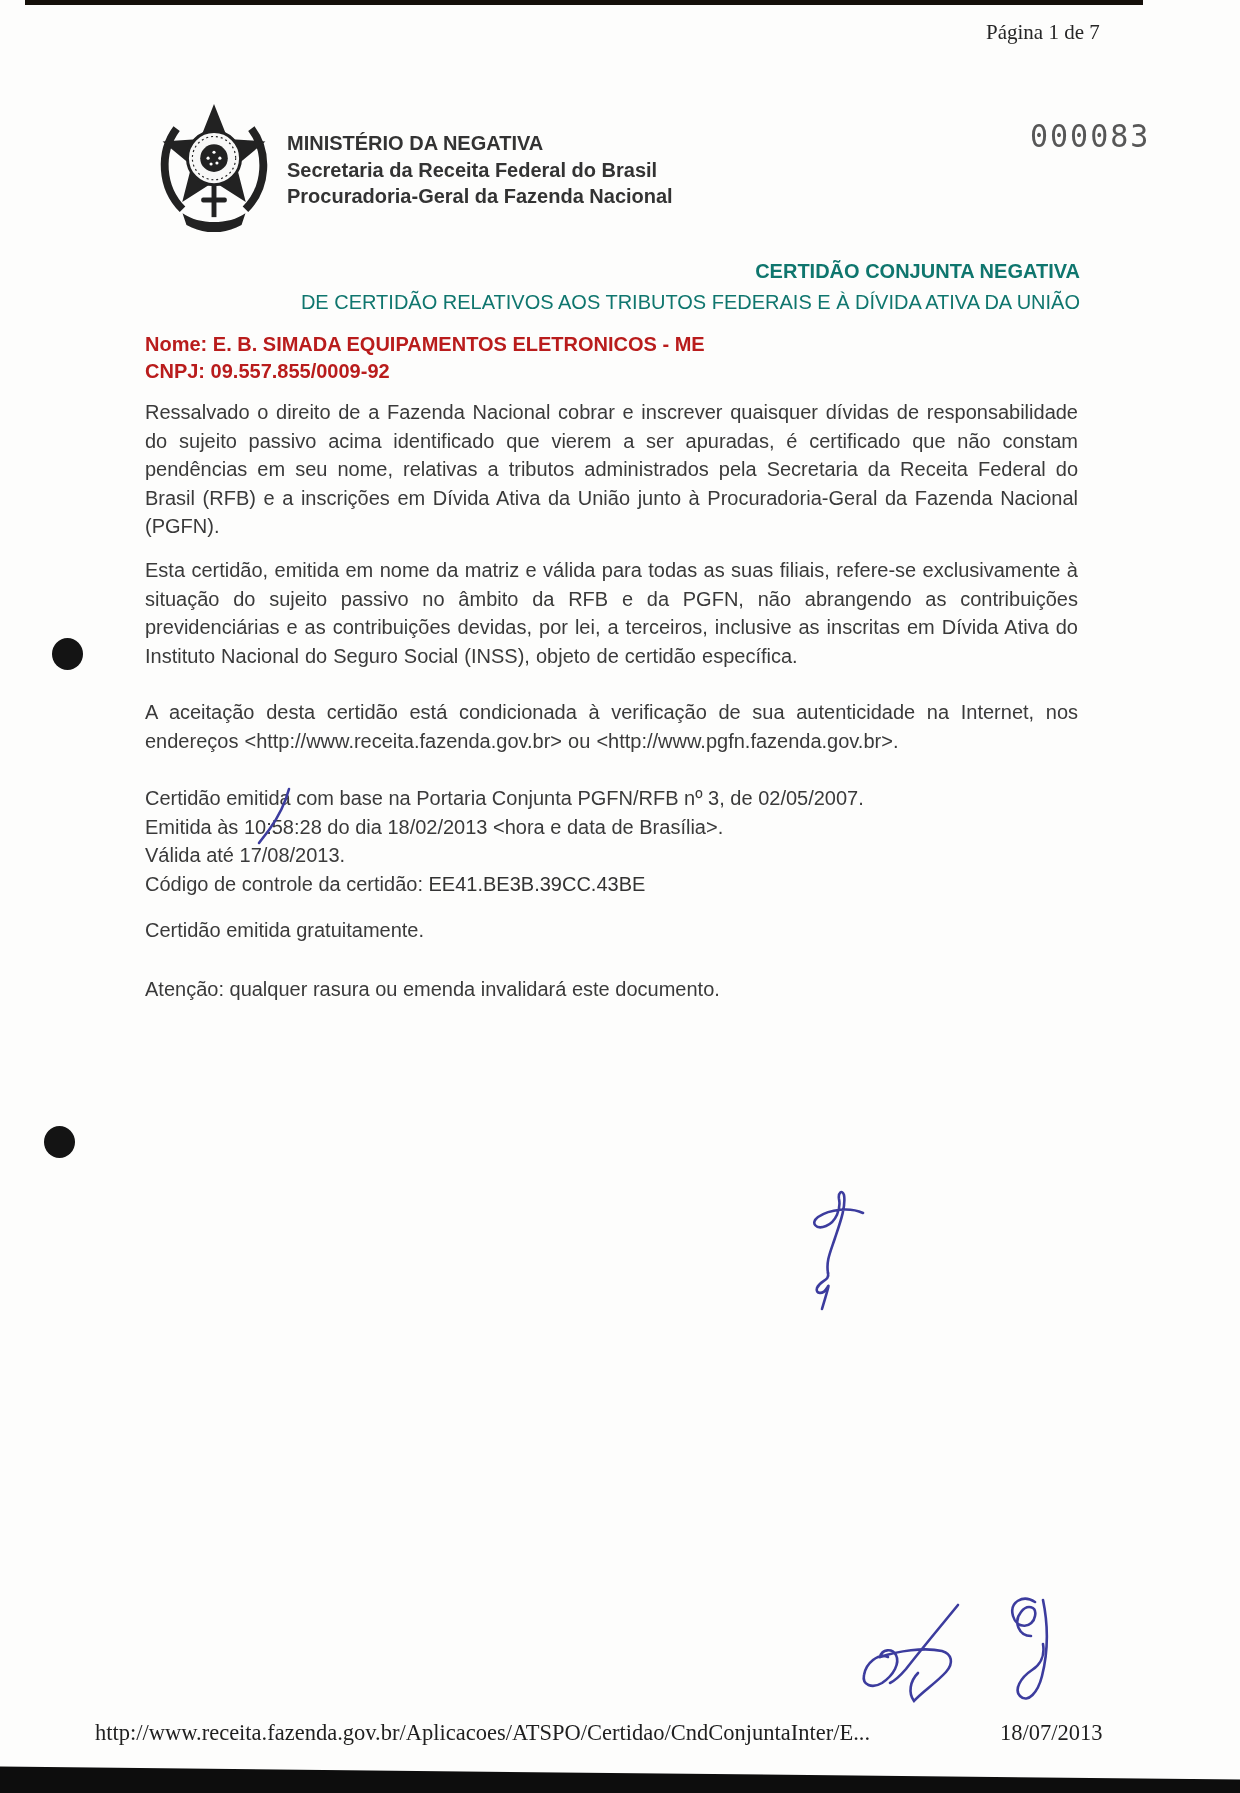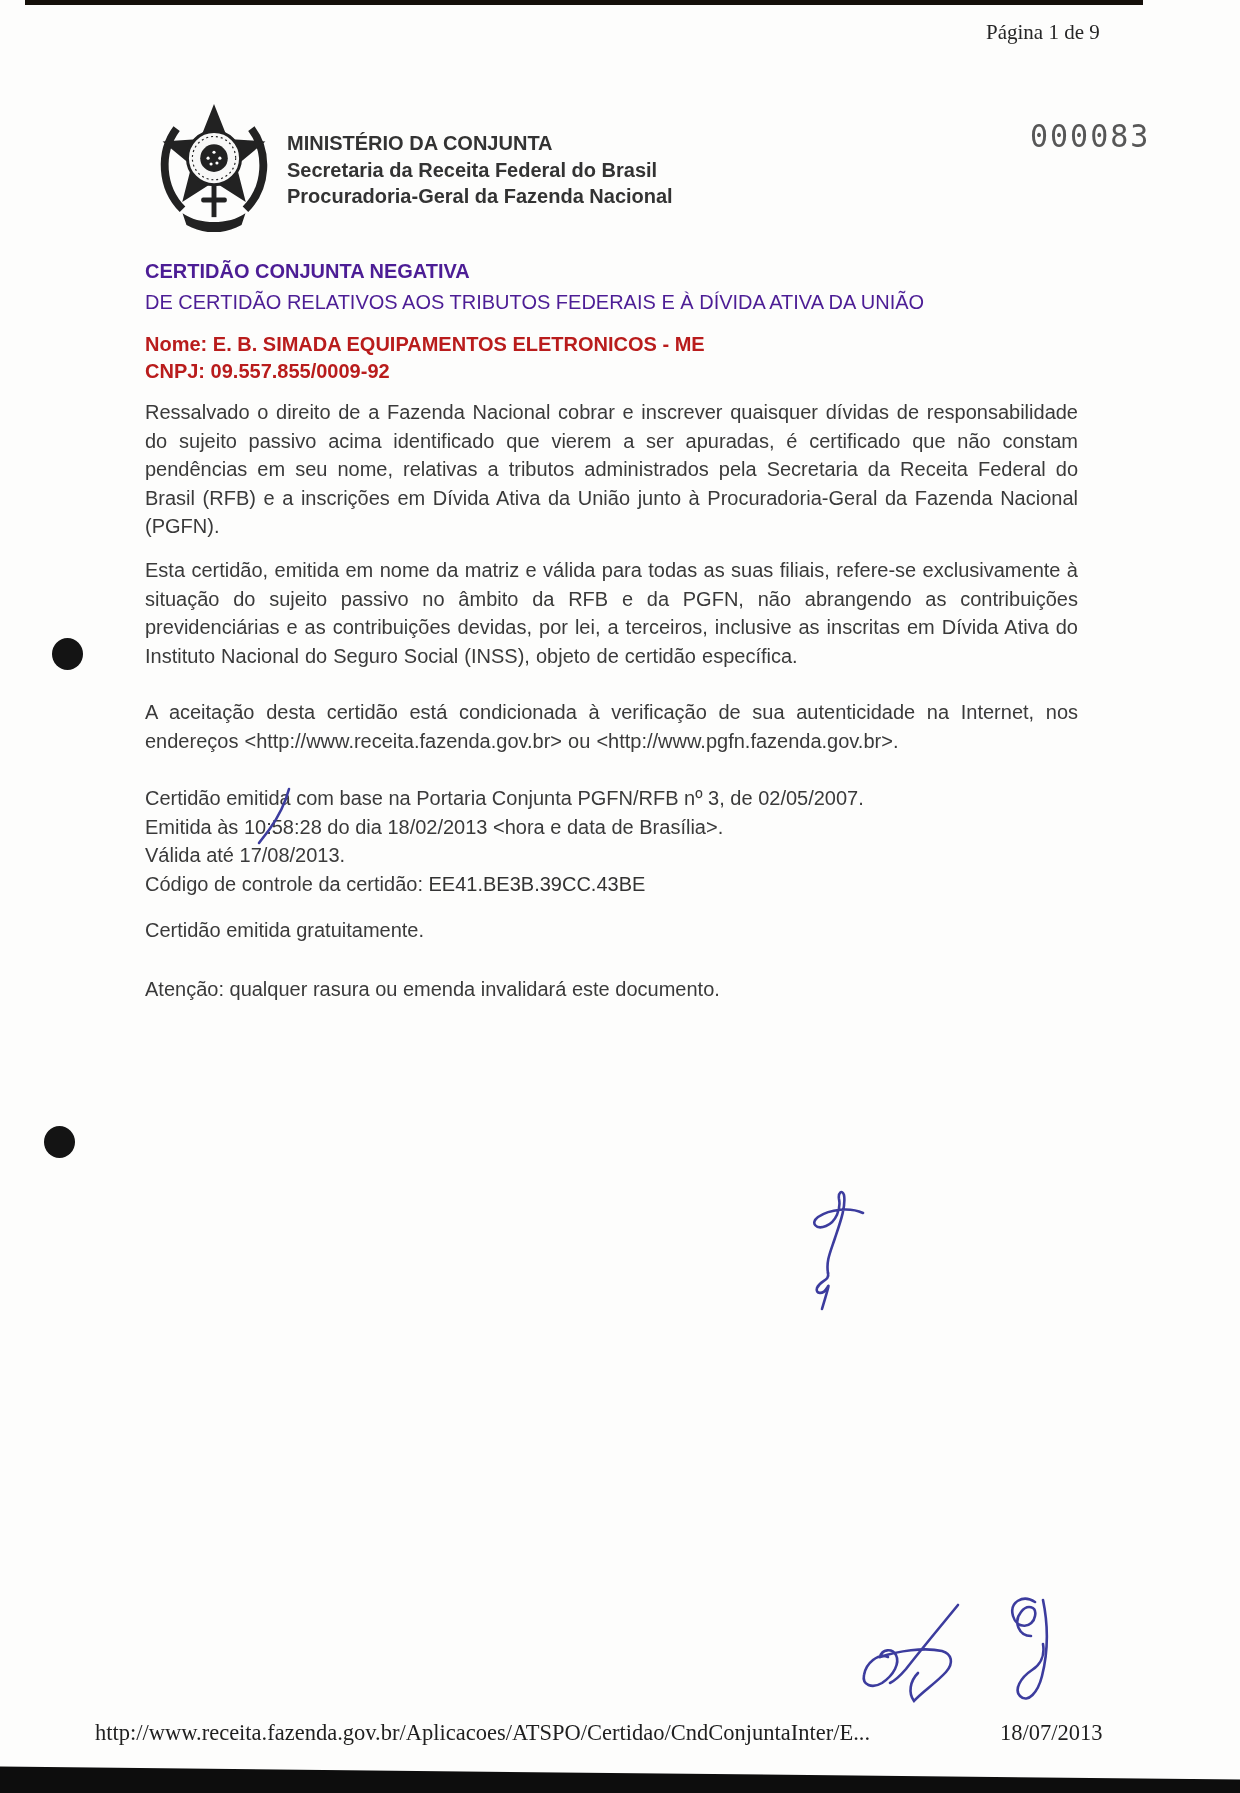--- a/index.html
+++ b/index.html
@@ -19,22 +19,22 @@
   
   .page-number{left:986px;top:20px;width:170px;font-family:"Liberation Serif",serif;
     font-size:21px;color:#262626;}
   .logo{left:155px;top:100px;width:118px;height:132px;}
   .org-block{left:287px;top:130px;width:520px;font-size:20px;font-weight:bold;
     line-height:26.5px;color:#333;}
   .stamp{left:1030px;top:118px;font-family:"DejaVu Sans Mono",monospace;
     font-size:30px;letter-spacing:2px;color:#4a4a4a;transform:scaleY(1.08);
     opacity:.92;}
   
-  .title-block{left:145px;top:256px;width:935px;text-align:left;line-height:31px;
-    font-size:20px;color:#4c1d95;}
+  .title-block{left:145px;top:256px;width:935px;text-align:right;line-height:31px;
+    font-size:20px;color:#0f766e;}
   .title-line1{font-weight:bold;}
   
   .subject-block{left:145px;top:331px;width:935px;font-size:20px;font-weight:bold;
     line-height:27px;color:#b91c1c;}
   
   .body-par{left:145px;width:933px;font-size:20px;line-height:28.6px;
     text-align:justify;word-spacing:0.5px;color:#3a3a3a;}
   .par-1{top:398px;}
   .par-2{top:556px;}
   .par-3{top:698px;}
@@ -55,41 +55,41 @@
   .footer-date{left:1000px;top:1720px;font-family:"Liberation Serif",serif;
     font-size:22.5px;color:#1f1f1f;}
 </style>
 </head>
 <body>
 
 <div class="page">
 
   <div class="abs scan-bar-top"></div>
 
-  <div class="abs page-number">Página 1 de 9</div>
+  <div class="abs page-number">Página 1 de 7</div>
 
   <svg class="abs logo" viewBox="0 0 120 132">
     <path d="M22,28 C4,52 6,88 28,110" stroke="#222" stroke-width="8" fill="none"></path>
     <path d="M98,28 C116,52 114,88 92,110" stroke="#222" stroke-width="8" fill="none"></path>
     <path d="M60,3 L74.1,38.6 L112.3,41 L82.8,65.4 L92.3,102.5 L60,82 L27.7,102.5 L37.2,65.4 L7.7,41 L45.9,38.6 Z" fill="#222"></path>
     <rect x="57.5" y="86" width="5" height="32" fill="#222"></rect>
     <rect x="47" y="98" width="26" height="5" rx="2" fill="#222"></rect>
     <circle cx="60" cy="58" r="27" fill="#f8f8f7" stroke="#222" stroke-width="3"></circle>
     <circle cx="60" cy="58" r="22" fill="none" stroke="#222" stroke-width="1.2" stroke-dasharray="2 3"></circle>
     <circle cx="60" cy="58" r="14" fill="#222"></circle>
     <circle cx="60" cy="52" r="1.6" fill="#fff"></circle>
     <circle cx="54" cy="58" r="1.6" fill="#fff"></circle>
     <circle cx="66" cy="58" r="1.6" fill="#fff"></circle>
     <circle cx="57" cy="64" r="1.6" fill="#fff"></circle>
     <circle cx="63" cy="63" r="1.6" fill="#fff"></circle>
     <path d="M28,114 C45,126 75,126 92,114 L88,126 C70,136 50,136 32,126 Z" fill="#222"></path>
   </svg>
 
   <div class="abs org-block">
-    <div>MINISTÉRIO DA CONJUNTA</div>
+    <div>MINISTÉRIO DA NEGATIVA</div>
     <div>Secretaria da Receita Federal do Brasil</div>
     <div>Procuradoria-Geral da Fazenda Nacional</div>
   </div>
 
   <div class="abs stamp">000083</div>
 
   <div class="abs title-block">
     <div class="title-line1">CERTIDÃO CONJUNTA NEGATIVA</div>
     <div>DE CERTIDÃO RELATIVOS AOS TRIBUTOS FEDERAIS E À DÍVIDA ATIVA DA UNIÃO</div>
   </div>

